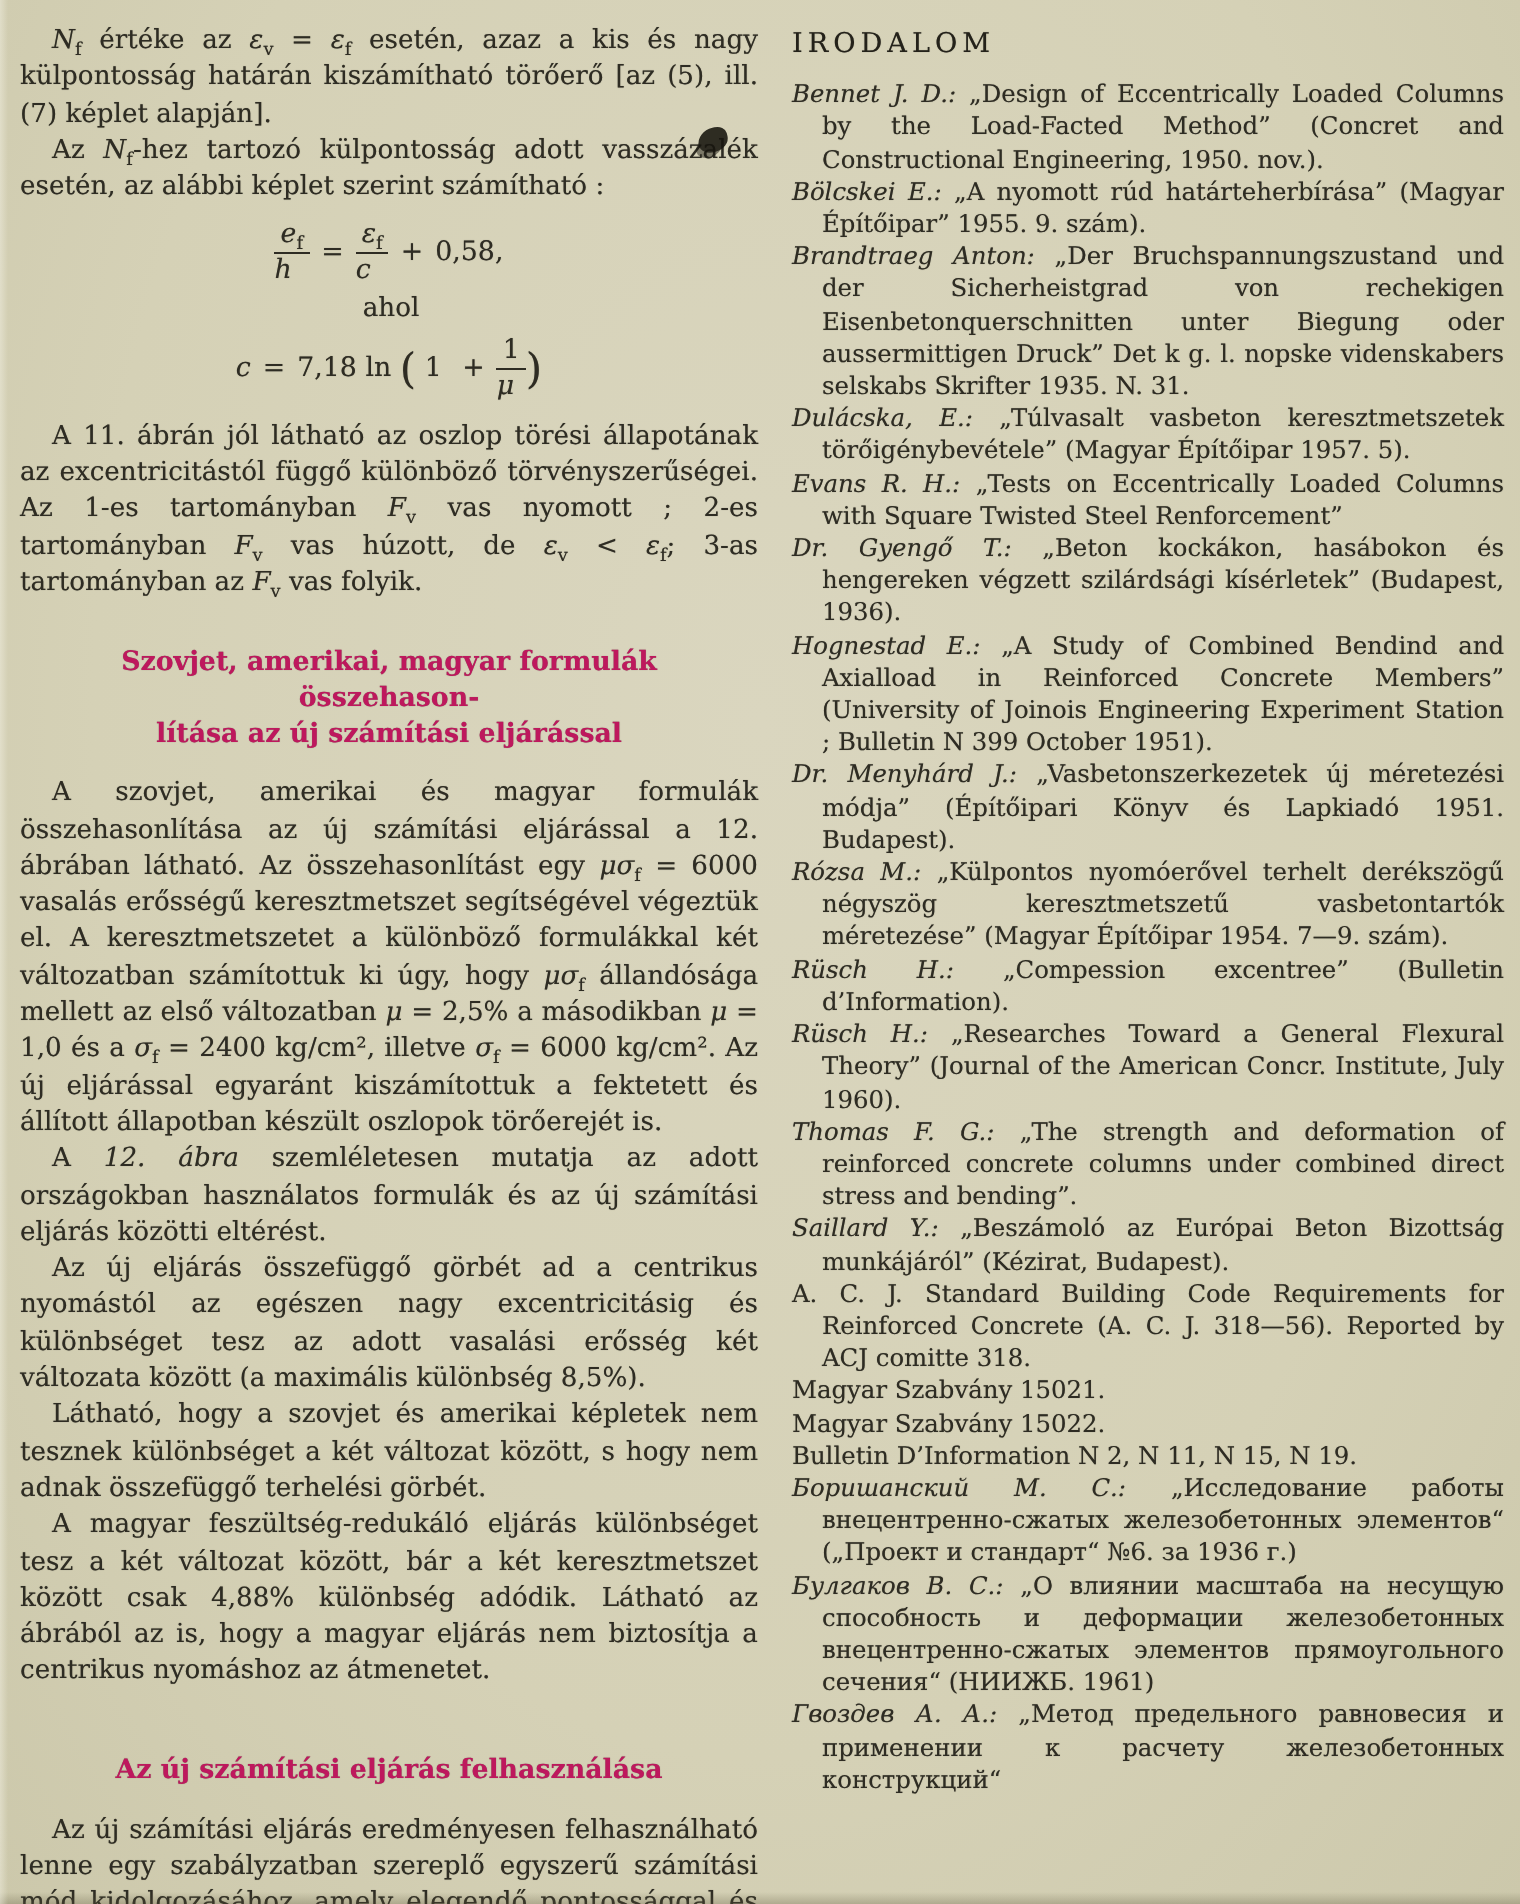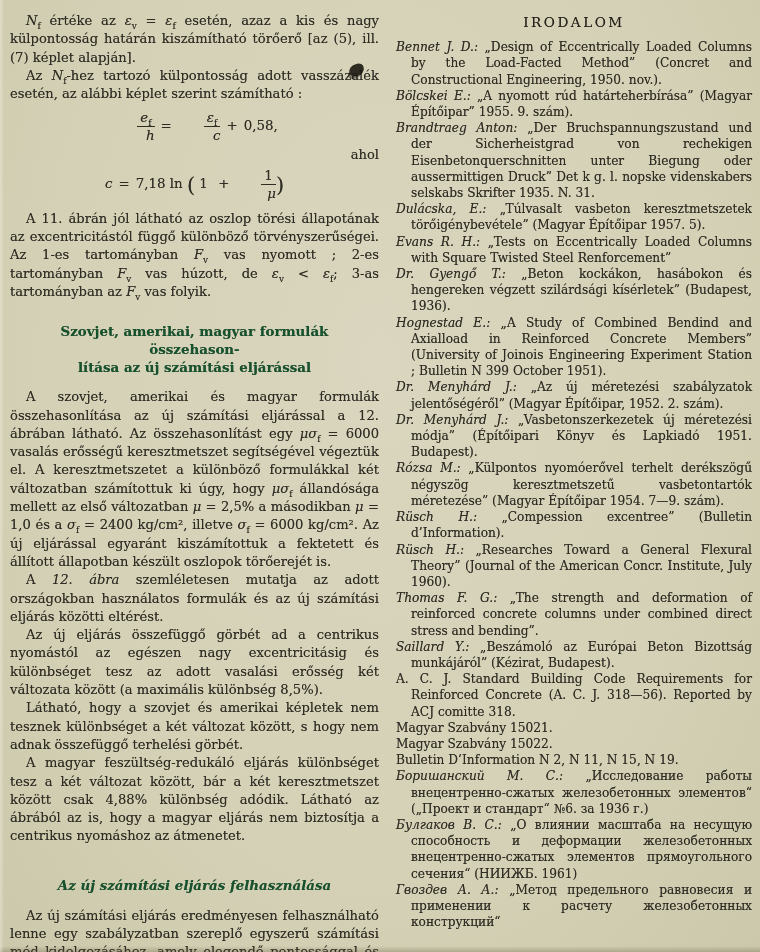--- a/index.html
+++ b/index.html
@@ -13,36 +13,36 @@
   }
   .page{
     display:flex;gap:17px;padding:12px 8px 0 10px;box-sizing:border-box;
   }
   .col{min-width:0;}
   .col-left{width:369px;font-size:13.1px;line-height:18.3px;text-align:justify;}
   .col-right{width:356px;font-size:12.2px;line-height:16.2px;text-align:justify;}
   .para{margin:0;text-indent:16px;}
   .heading{
     text-align:center;font-weight:bold;font-size:13.4px;line-height:18px;
-    margin:21px 6px 12px;text-indent:0;color:#14532d;
+    margin:21px 6px 12px;text-indent:0;color:#be185d;
   }
-  .heading-2{margin-top:30px;margin-bottom:13px;font-style:italic;}
+  .heading-2{margin-top:30px;margin-bottom:13px;}
   
   .math-block{margin:7px 0 9px;}
   .eq{text-align:center;font-size:13.4px;line-height:1.1;margin:3px 0;}
-  .eq-connector{text-align:right;margin:1px 0 1px 2px;}
-  .fr{display:inline-block;vertical-align:middle;text-align:right;line-height:1.12;margin-left:26px;}
+  .eq-connector{text-align:center;margin:1px 0 1px 2px;}
+  .fr{display:inline-block;vertical-align:middle;text-align:left;line-height:1.12;}
   .fr .fn{display:block;border-bottom:1px solid #2e2c23;padding:0 3px 1px;}
   .fr .fd{display:block;padding-top:1px;}
   .op{display:inline-block;margin:0 6px;}
   .paren{font-size:21px;font-weight:300;vertical-align:middle;line-height:0;}
   sub{font-size:68%;line-height:0;}
   
   .biblio-title{
-    text-align:center;font-size:13.6px;letter-spacing:2.5px;color:#24221a;
+    text-align:left;font-size:13.6px;letter-spacing:2.5px;color:#24221a;
     margin:2px 0 9px;font-weight:500;
   }
   .entry{margin:0;padding-left:15px;text-indent:-15px;}
   .entry .author{font-style:italic;}
   
   .smudge{
     position:absolute;left:349px;top:64px;width:15px;height:12px;
     background:#17150e;border-radius:62% 38% 55% 45%;
     transform:rotate(-14deg);opacity:.88;
     box-shadow:-3px 3px 0 -1px rgba(23,21,14,.55);
@@ -97,21 +97,20 @@
         <p class="entry"><span class="author">Brandtraeg Anton:</span> <span>„Der Bruchspannungszustand und der Sicherheistgrad von rechekigen Eisenbetonquerschnitten unter Biegung oder aussermittigen Druck” Det k g. l. nopske videnskabers selskabs Skrifter 1935. N. 31.</span></p>
 
         <p class="entry"><span class="author">Dulácska, E.:</span> <span>„Túlvasalt vasbeton keresztmetszetek törőigénybevétele” (Magyar Építőipar 1957. 5).</span></p>
 
         <p class="entry"><span class="author">Evans R. H.:</span> <span>„Tests on Eccentrically Loaded Columns with Square Twisted Steel Renforcement”</span></p>
 
         <p class="entry"><span class="author">Dr. Gyengő T.:</span> <span>„Beton kockákon, hasábokon és hengereken végzett szilárdsági kísérletek” (Budapest, 1936).</span></p>
 
         <p class="entry"><span class="author">Hognestad E.:</span> <span>„A Study of Combined Bendind and Axialload in Reinforced Concrete Members” (University of Joinois Engineering Experiment Station ; Bulletin N 399 October 1951).</span></p>
 
-        <p class="entry"><span class="author">Dr. Menyhárd J.:</span> <span>„Az új méretezési szabályzatok jelentőségéről” (Magyar Építőipar, 1952. 2. szám).</span></p>
 
         <p class="entry"><span class="author">Dr. Menyhárd J.:</span> <span>„Vasbetonszerkezetek új méretezési módja” (Építőipari Könyv és Lapkiadó 1951. Budapest).</span></p>
 
         <p class="entry"><span class="author">Rózsa M.:</span> <span>„Külpontos nyomóerővel terhelt derékszögű négyszög keresztmetszetű vasbetontartók méretezése” (Magyar Építőipar 1954. 7—9. szám).</span></p>
 
         <p class="entry"><span class="author">Rüsch H.:</span> <span>„Compession excentree” (Bulletin d’Information).</span></p>
 
         <p class="entry"><span class="author">Rüsch H.:</span> <span>„Researches Toward a General Flexural Theory” (Journal of the American Concr. Institute, July 1960).</span></p>
 
         <p class="entry"><span class="author">Thomas F. G.:</span> <span>„The strength and deformation of reinforced concrete columns under combined direct stress and bending”.</span></p>

